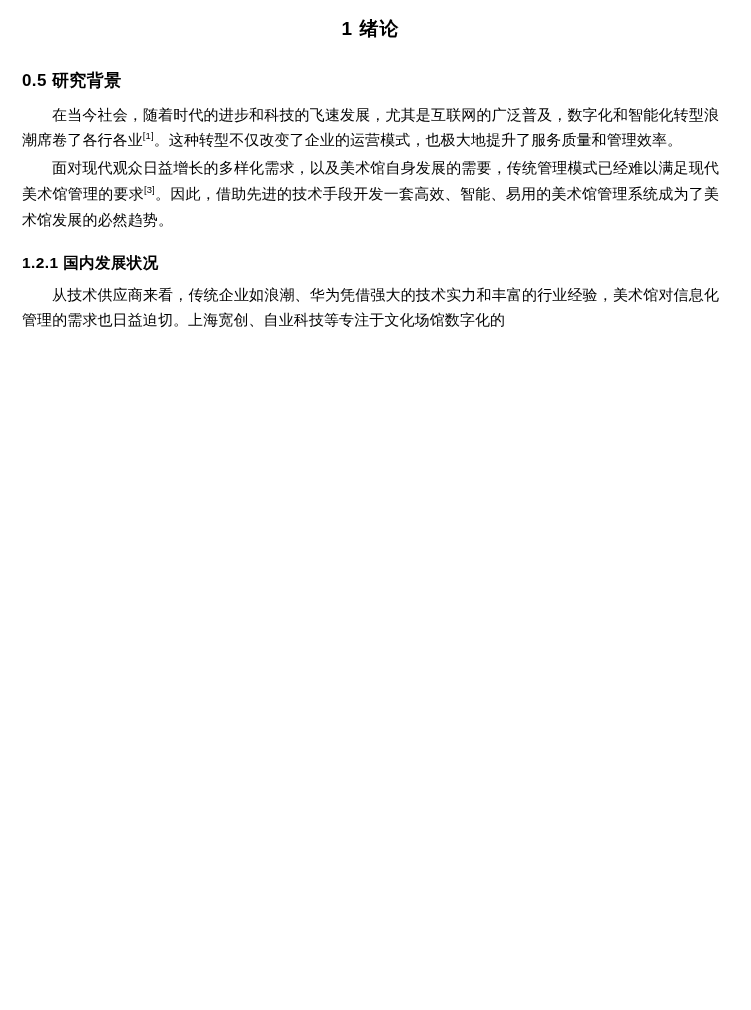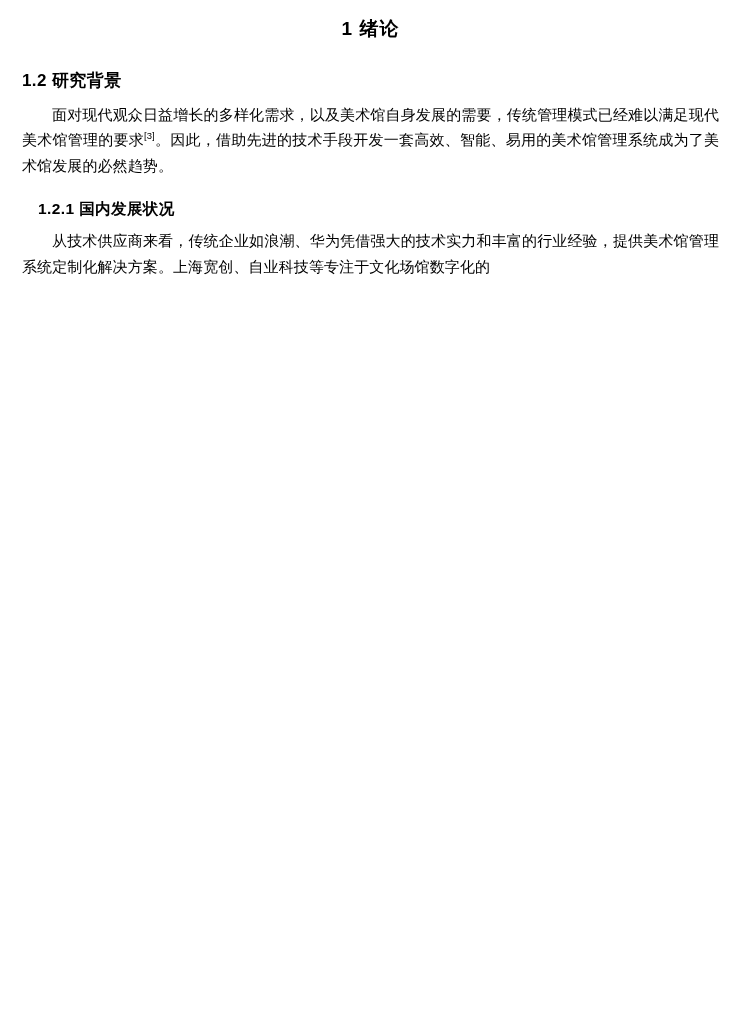--- a/index.html
+++ b/index.html
@@ -33,21 +33,21 @@
   }
   .h2 {
     font-size: 17px;
     font-weight: bold;
     margin: 22px 0 10px 0;
     letter-spacing: 0.4px;
   }
   .h3 {
     font-size: 15.5px;
     font-weight: bold;
-    margin: 20px 0 8px 16px;
+    margin: 20px 0 8px 0;
     letter-spacing: 0.4px;
   }
   p.body {
     font-size: 15px;
     line-height: 1.72;
     margin: 0 0 2px 0;
     text-indent: 2em;
     text-align: justify;
     text-justify: inter-ideograph;
     letter-spacing: 0.1px;
@@ -59,23 +59,24 @@
   }
 </style>
 </head>
 <body>
 
 <div class="page">
   <div class="content">
 
     <div class="chapter-title">1 绪论</div>
 
-    <div class="h2">1.2 研究背景</div>
+    <div class="h2">0.5 研究背景</div>
 
+    <p class="body">在当今社会，随着时代的进步和科技的飞速发展，尤其是互联网的广泛普及，数字化和智能化转型浪潮席卷了各行各业<sup class="ref">[1]</sup>。这种转型不仅改变了企业的运营模式，也极大地提升了服务质量和管理效率。</p>
     <p class="body">面对现代观众日益增长的多样化需求，以及美术馆自身发展的需要，传统管理模式已经难以满足现代美术馆管理的要求<sup class="ref">[3]</sup>。因此，借助先进的技术手段开发一套高效、智能、易用的美术馆管理系统成为了美术馆发展的必然趋势。</p>
 
 
     <div class="h3">1.2.1 国内发展状况</div>
 
-    <p class="body">从技术供应商来看，传统企业如浪潮、华为凭借强大的技术实力和丰富的行业经验，提供美术馆管理系统定制化解决方案。上海宽创、自业科技等专注于文化场馆数字化的</p>
+    <p class="body">从技术供应商来看，传统企业如浪潮、华为凭借强大的技术实力和丰富的行业经验，美术馆对信息化管理的需求也日益迫切。上海宽创、自业科技等专注于文化场馆数字化的</p>
 
   </div>
 </div>
 
 </body></html>

